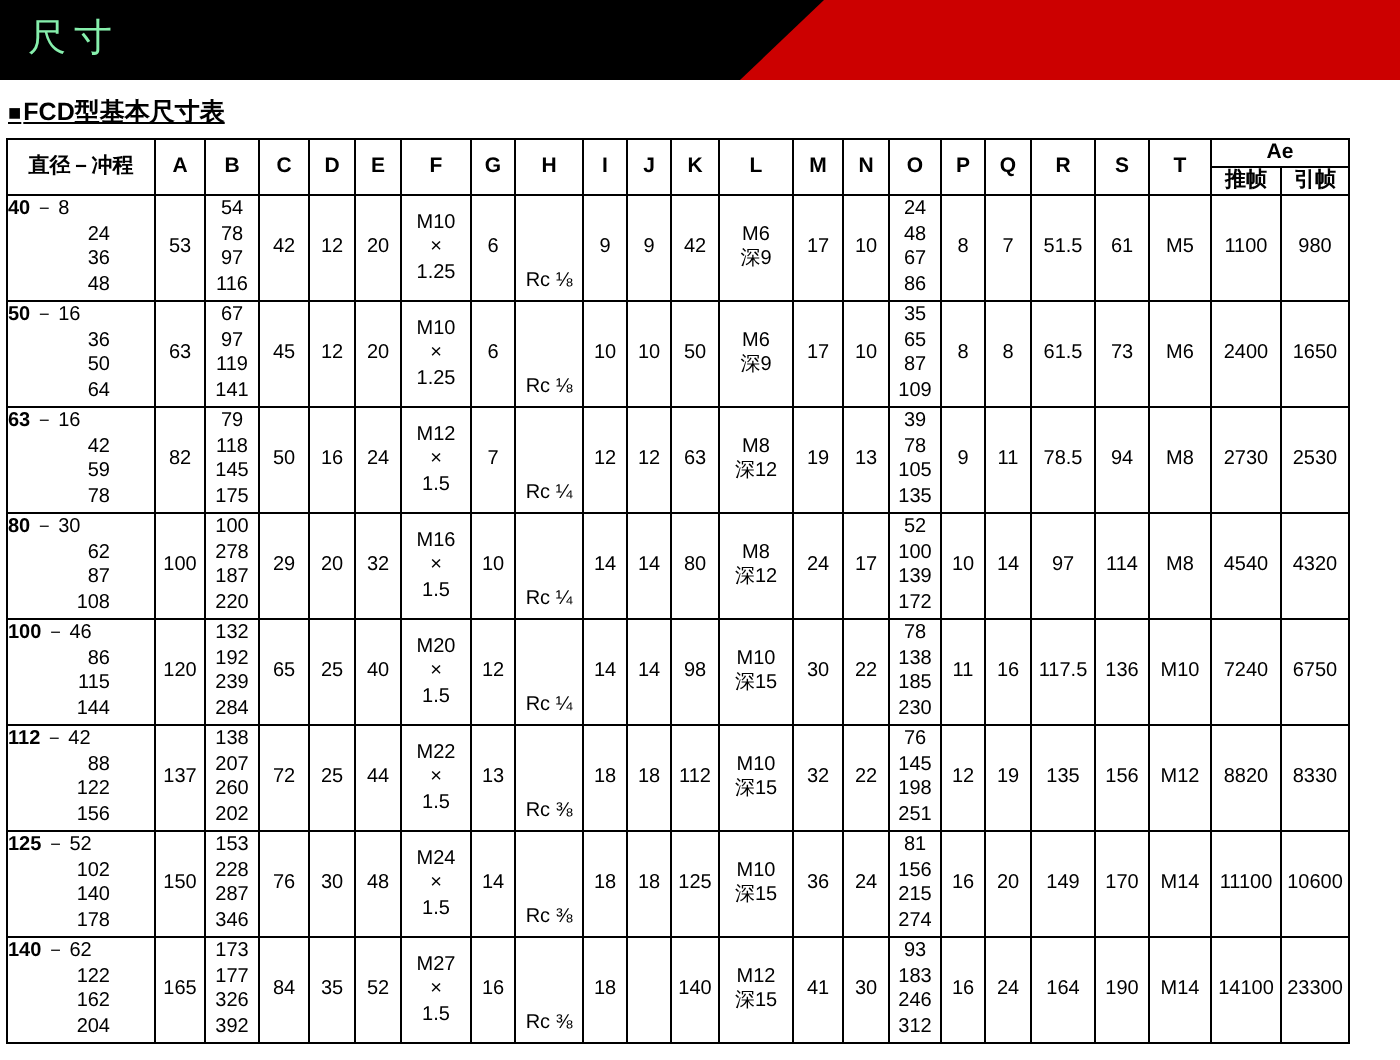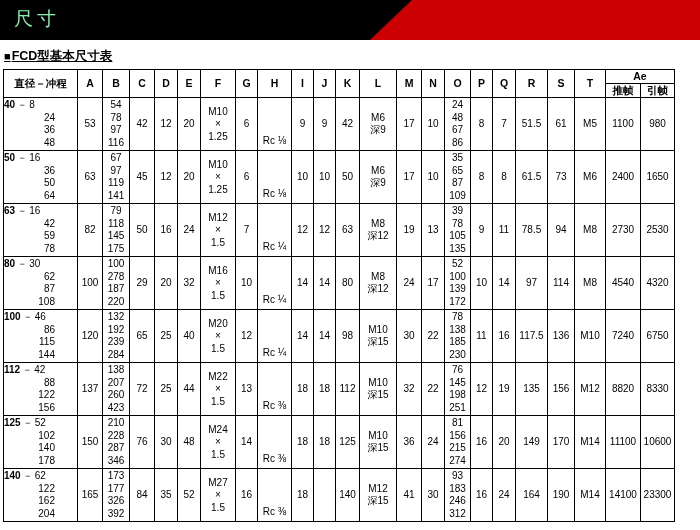--- a/index.html
+++ b/index.html
@@ -417,21 +417,21 @@
           <span class="stk first"><span class="bore">112</span><span class="dash">－</span>42</span>
           <span class="stk">88</span>
           <span class="stk">122</span>
           <span class="stk">156</span>
         </td>
         <td>137</td>
         <td class="stack ">
           <span>138</span>
           <span>207</span>
           <span>260</span>
-          <span>423</span>
+          <span>202</span>
         </td>
         <td>72</td>
         <td>25</td>
         <td>44</td>
         <td class="stack thread">
           <span>M22</span>
           <span>×</span>
           <span>1.5</span>
         </td>
         <td>13</td>
@@ -463,21 +463,21 @@
       </tr>
       <tr>
         <td class="firstcol rowgroup">
           <span class="stk first"><span class="bore">125</span><span class="dash">－</span>52</span>
           <span class="stk">102</span>
           <span class="stk">140</span>
           <span class="stk">178</span>
         </td>
         <td>150</td>
         <td class="stack ">
-          <span>210</span>
+          <span>153</span>
           <span>228</span>
           <span>287</span>
           <span>346</span>
         </td>
         <td>76</td>
         <td>30</td>
         <td>48</td>
         <td class="stack thread">
           <span>M24</span>
           <span>×</span>

